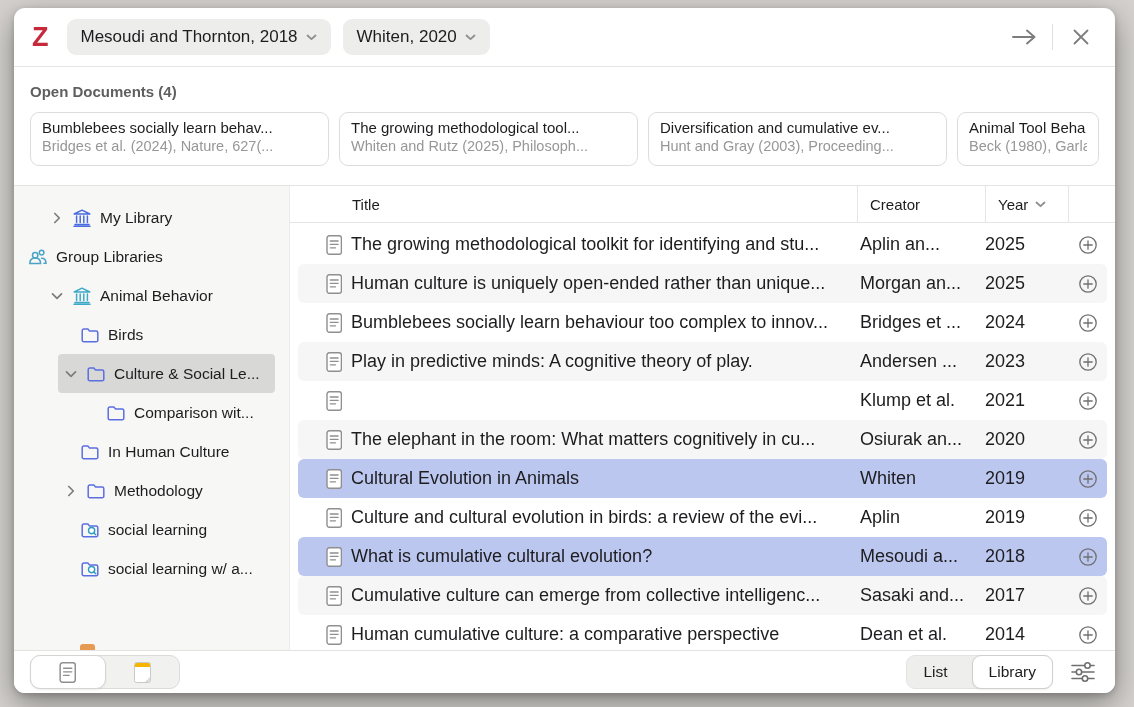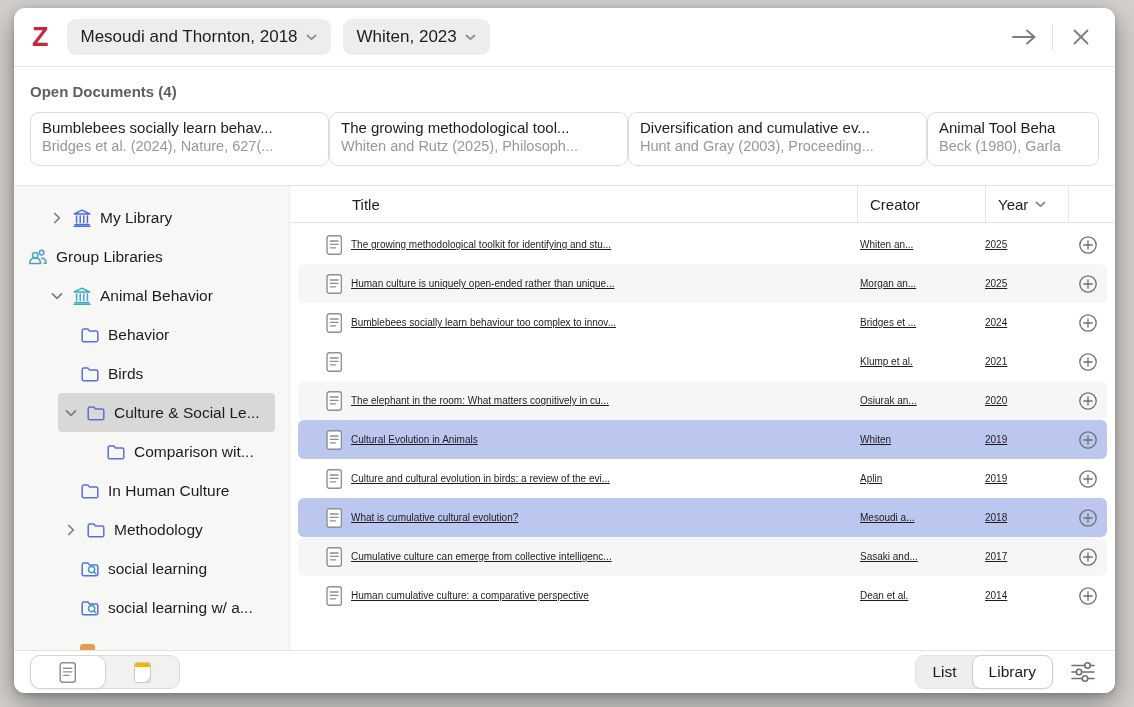--- a/index.html
+++ b/index.html
@@ -27,21 +27,21 @@
   }
   .chev { width:11px; height:7px; flex:none; }
   .chev path { stroke:#8e8e8e; stroke-width:1.8; fill:none; stroke-linecap:round; stroke-linejoin:round; }
   .topbar-spacer { flex:1; }
   .icon-btn { width:32px; height:32px; display:flex; align-items:center; justify-content:center; }
   .vdiv { width:1px; height:26px; background:#e0e0e0; margin:0 12px; }
   
   .hdiv { height:1px; background:#e4e4e3; flex:none; }
   .opendocs { flex:none; height:118px; padding:16px 16px 0 16px; overflow:hidden; }
   .opendocs-heading { font-size:15px; font-weight:700; color:#5f5f5f; margin-bottom:12px; }
-  .cards { display:flex; gap:0; }
+  .cards { display:flex; gap:10px; }
   .card {
     flex:none; width:299px; height:54px; border:1px solid #dcdcdc; border-radius:9px;
     padding:6px 11px; background:#fff; overflow:hidden; white-space:nowrap;
   }
   .card:last-child { flex:1 1 auto; min-width:0; }
   .card-title { font-size:15px; color:#1d1d1f; overflow:hidden; }
   .card-sub { font-size:14.5px; color:#979797; margin-top:2px; overflow:hidden; }
   
   .main { flex:1; display:flex; min-height:0; }
   .sidebar {
@@ -68,22 +68,21 @@
     align-items:center; border-bottom:1px solid #e5e5e5; font-size:15px; color:#1d1d1f;
   }
   .hcell { height:100%; display:flex; align-items:center; }
   .hcell.title { padding-left:62px; }
   .hcell.sep { border-left:1px solid #e6e6e6; padding-left:12px; }
   .hcell .chev { margin-left:7px; }
   .rows { flex:1; overflow:hidden; padding-top:2px; }
   .row {
     height:39px; margin:0 8px; border-radius:6px;
     display:grid; grid-template-columns:1fr 125px 84px 38px; align-items:center;
-    font-size:10px;
-    text-decoration:underline;
+    font-size:18px;
   }
   .row.stripe { background:#f6f6f6; }
   .row.selected { background:#bcc7f0; }
   .cell-title { display:flex; align-items:center; gap:9px; padding-left:28px; overflow:hidden; white-space:nowrap; min-width:0; }
   .cell-creator, .cell-year { overflow:hidden; white-space:nowrap; }
   .cell-plus { display:flex; justify-content:center; }
   .docicon { flex:none; }
   
   .bottombar {
     flex:none; height:43px; border-top:1px solid #e3e3e2; background:#fff;
@@ -94,21 +93,21 @@
     display:flex; position:relative; align-items:center;
   }
   .seg-left .seg { flex:1; height:100%; display:flex; align-items:center; justify-content:center; }
   .seg-left .seg.active {
     background:#fff; border:1px solid #d4d4d3; border-radius:10px;
     box-shadow:0 1px 2px rgba(0,0,0,.07); height:34px; margin:-1px 0 -1px -1px;
   }
   .bottom-spacer { flex:1; }
   .seg-right {
     height:34px; background:#eeeeec; border:1px solid #e3e3e1; border-radius:9px;
-    display:flex; align-items:center; font-size:15.5px; margin-right:14px;
+    display:flex; align-items:center; font-size:15.5px; margin-right:14px;gap:9px;
   }
   .seg-right .seg { padding:0 16px; height:100%; display:flex; align-items:center; }
   .seg-right .seg.active {
     background:#fff; border:1px solid #cfcfce; border-radius:9px;
     box-shadow:0 1px 2px rgba(0,0,0,.06); margin:-1px; height:34px;
   }
   .noteicon { width:17px; height:21px; background:#fff; border:1px solid #c9c9c7; border-radius:2.5px; position:relative; overflow:hidden; }
   .noteicon .band { position:absolute; top:0; left:0; right:0; height:4.5px; background:#f7b500; }
   .noteicon .fold { position:absolute; right:-1px; bottom:-1px; width:0; height:0; border-style:solid; border-width:0 0 7px 7px; border-color:transparent transparent #dcdcda transparent; }
 </style>
@@ -138,21 +137,21 @@
 
   <div class="topbar">
     <div class="logo">Z</div>
     <div class="tab-pill">
       <span>Mesoudi and Thornton, 2018</span>
       <svg class="chev" viewBox="0 0 11 7">
           <path d="M1.5 1.5 L5.5 5.2 L9.5 1.5"></path>
         </svg>
     </div>
     <div class="tab-pill">
-      <span>Whiten, 2023</span>
+      <span>Whiten, 2020</span>
       <svg class="chev" viewBox="0 0 11 7">
           <path d="M1.5 1.5 L5.5 5.2 L9.5 1.5"></path>
         </svg>
     </div>
     <div class="topbar-spacer"></div>
     <div class="icon-btn">
       <svg width="26" height="18" viewBox="0 0 26 18">
         <path d="M2 9 H23 M16 2.5 L23.5 9 L16 15.5" fill="none" stroke="#7d7d7d" stroke-width="1.9" stroke-linecap="round" stroke-linejoin="round"></path>
       </svg>
     </div>
@@ -221,26 +220,20 @@
           <svg width="12" height="8" viewBox="0 0 12 8">
               <path d="M1.5 1.8 L6 6.3 L10.5 1.8" fill="none" stroke="#7c7c7c" stroke-width="1.7" stroke-linecap="round" stroke-linejoin="round"></path>
             </svg>
         </span>
         <svg class="sicon" viewBox="0 0 20 20">
             <use href="#i-library" stroke="#3fa9c9"></use>
           </svg>
         <span>Animal Behavior</span>
       </div>
 
-      <div class="side-item ind-l2">
-        <svg class="sicon" viewBox="0 0 20 20">
-            <use href="#i-folder" stroke="#5b6ee1"></use>
-          </svg>
-        <span>Behavior</span>
-      </div>
 
       <div class="side-item ind-l2">
         <svg class="sicon" viewBox="0 0 20 20">
             <use href="#i-folder" stroke="#5b6ee1"></use>
           </svg>
         <span>Birds</span>
       </div>
 
       <div class="side-item ind-l2c selected">
         <span class="chevbox" style="margin-left:6px">
@@ -320,21 +313,21 @@
 
       <div class="rows">
 
         <div class="row">
           <div class="cell-title">
               <svg class="docicon" width="16" height="20" viewBox="0 0 16 20">
                 <use href="#i-doc"></use>
               </svg>
               <span>The growing methodological toolkit for identifying and stu...</span>
             </div>
-          <div class="cell-creator">Whiten an...</div>
+          <div class="cell-creator">Aplin an...</div>
           <div class="cell-year">2025</div>
           <div class="cell-plus">
               <svg width="20" height="20" viewBox="0 0 20 20">
                 <use href="#i-plus"></use>
               </svg>
             </div>
         </div>
         <div class="row stripe">
           <div class="cell-title">
               <svg class="docicon" width="16" height="20" viewBox="0 0 16 20">
@@ -352,20 +345,35 @@
         </div>
         <div class="row">
           <div class="cell-title">
               <svg class="docicon" width="16" height="20" viewBox="0 0 16 20">
                 <use href="#i-doc"></use>
               </svg>
               <span>Bumblebees socially learn behaviour too complex to innov...</span>
             </div>
           <div class="cell-creator">Bridges et ...</div>
           <div class="cell-year">2024</div>
+          <div class="cell-plus">
+              <svg width="20" height="20" viewBox="0 0 20 20">
+                <use href="#i-plus"></use>
+              </svg>
+            </div>
+        </div>
+        <div class="row stripe">
+          <div class="cell-title">
+              <svg class="docicon" width="16" height="20" viewBox="0 0 16 20">
+                <use href="#i-doc"></use>
+              </svg>
+              <span>Play in predictive minds: A cognitive theory of play.</span>
+            </div>
+          <div class="cell-creator">Andersen ...</div>
+          <div class="cell-year">2023</div>
           <div class="cell-plus">
               <svg width="20" height="20" viewBox="0 0 20 20">
                 <use href="#i-plus"></use>
               </svg>
             </div>
         </div>
         <div class="row">
           <div class="cell-title">
               <svg class="docicon" width="16" height="20" viewBox="0 0 16 20">
                 <use href="#i-doc"></use>

